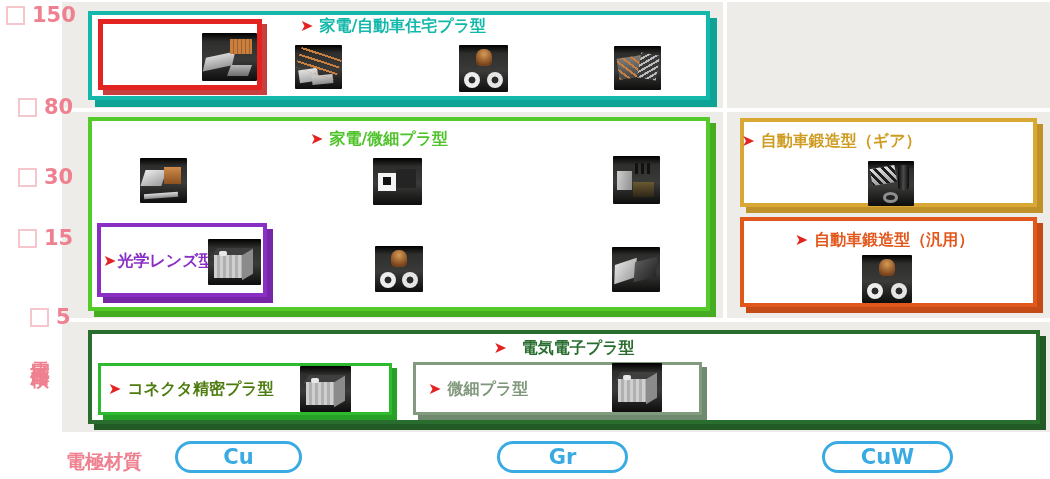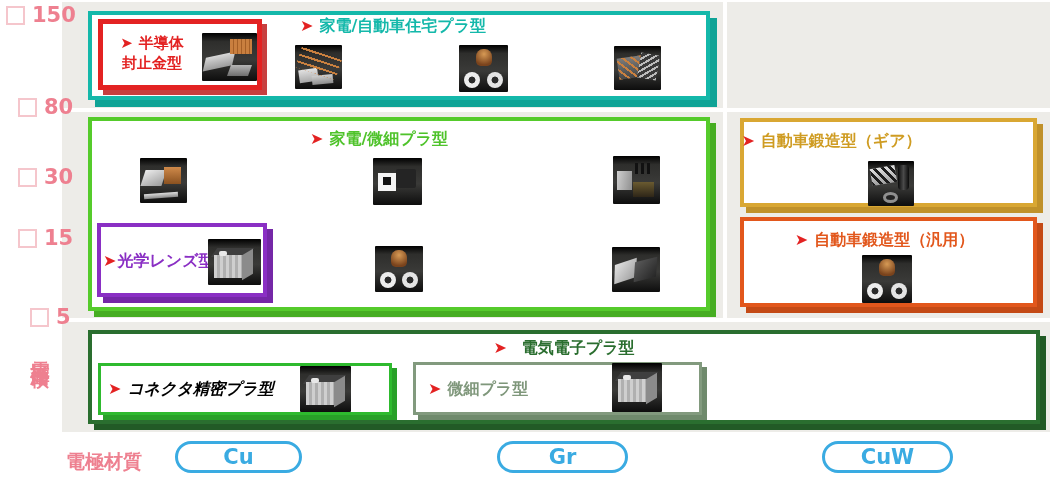--- a/index.html
+++ b/index.html
@@ -16,21 +16,21 @@
   .box-orange {border:4px solid #e2571c;box-shadow:6px 6px 0 #c44a16;}
   .box-dgreen {border:4px solid #2a6e2f;box-shadow:6px 6px 0 #225a26;}
   .box-bgreen {border:3px solid #2eba2e;box-shadow:5px 5px 0 #28a028;}
   .box-mgreen {border:3px solid #829a7e;box-shadow:5px 5px 0 #6f8a6c;}
   
   .btitle{position:absolute;font-weight:bold;white-space:nowrap;font-size:16px;}
   .btitle.center{text-align:center;}
   .arrow{color:#e32222;margin-right:6px;font-style:normal;}
   .t-teal{color:#14b8aa;} .t-green{color:#4fc32b;}
   .t-purple{color:#8a2fc4;} .t-gold{color:#cf9c22;} .t-orange{color:#e2571c;}
-  .t-dgreen{color:#2a6e2f;margin-left:9px;} .t-bgreen{color:#000000;font-style:italic;} .t-mgreen{color:#7f977b;}
+  .t-dgreen{color:#2a6e2f;margin-left:9px;} .t-bgreen{color:#4d7c0f;} .t-mgreen{color:#7f977b;}
   .small-title{font-size:16px;}
   .semi-label{position:absolute;left:104px;top:33px;width:96px;text-align:center;
               font-size:15px;line-height:20px;font-weight:bold;color:#e32222;}
   
   .tick{position:absolute;display:flex;align-items:center;gap:7px;
         color:#ee8090;font-size:21px;font-weight:bold;}
   .sq{width:15px;height:15px;border:2px solid #f5c6cc;background:#fff;display:inline-block;}
   .ylabel{position:absolute;left:28px;top:346px;color:#ee8090;font-size:19px;font-weight:bold;
           writing-mode:vertical-rl;text-orientation:upright;letter-spacing:3px;}
   .xlabel{position:absolute;left:66px;top:449px;color:#ee8090;font-size:19px;font-weight:bold;}
@@ -103,24 +103,20 @@
     <span>5</span>
   </div>
   <div class="ylabel">電極面積</div>
 
   <div class="gbox box-teal" style="left:88px;top:11px;width:622px;height:89px"></div>
   <div class="btitle" style="left:300px;top:16px">
     <span class="arrow">➤</span><span class="t-teal">家電/自動車住宅プラ型</span>
   </div>
 
   <div class="gbox box-red" style="left:98px;top:19px;width:164px;height:71px"></div>
-  <div class="semi-label">
-    <span class="arrow">➤</span><span>半導体</span><br>
-    <span>封止金型</span>
-  </div>
 
   <div class="gbox box-green" style="left:88px;top:117px;width:622px;height:194px"></div>
   <div class="btitle" style="left:310px;top:129px">
     <span class="arrow">➤</span><span class="t-green">家電/微細プラ型</span>
   </div>
 
   <div class="gbox box-purple" style="left:97px;top:223px;width:170px;height:74px"></div>
   <div class="btitle small-title" style="left:103px;top:251px">
     <span class="arrow" style="margin-right:1px">➤</span><span class="t-purple">光学レンズ型</span>
   </div>

